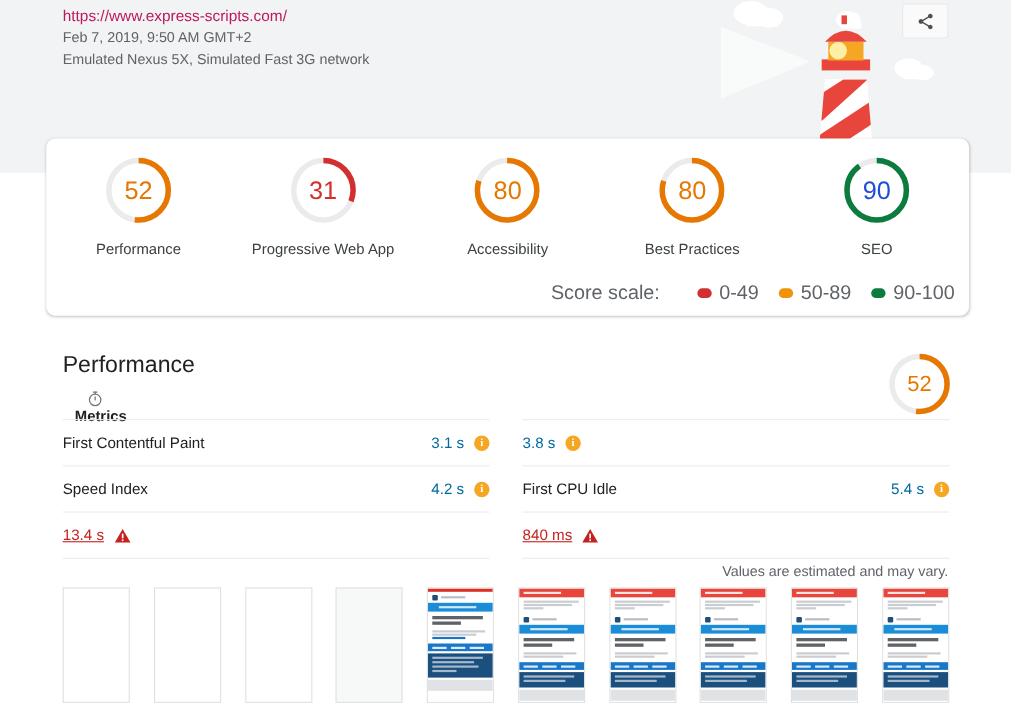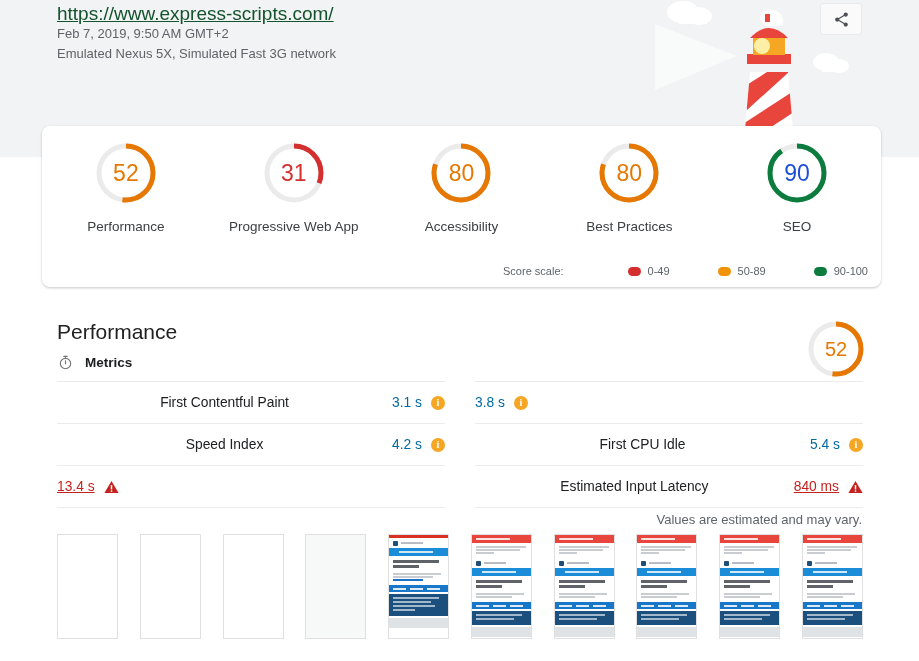--- a/index.html
+++ b/index.html
@@ -33,24 +33,23 @@
     height: 150px;
   }
   .meta {
     position: absolute;
     left: 57px;
     top: 5px;
     width: 560px;
   }
   .url-link {
     display: inline-block;
-    font-size: 19px;
+    font-size: 14px;
     line-height: 18px;
-    color: #14532d;
-    text-decoration: underline;
+    color: #be185d;
     cursor: pointer;
   }
   .meta-line {
     font-size: 13px;
     line-height: 20px;
     color: #5f6368;
     white-space: nowrap;
   }
   .share-btn {
     position: absolute;
@@ -115,23 +114,22 @@
     margin-top: 13px;
     font-size: 13.5px;
     color: #3c4043;
     white-space: nowrap;
   }
   .scale {
     position: absolute;
     right: 13px;
     bottom: 10px;
     display: flex;
-    font-size: 11px;
+    font-size: 18px;
     color: #5f6368;
-    gap: 30px;
   }
   .scale-title { margin-right: 16px; }
   .scale-item {
     display: flex;
     align-items: center;
     margin-left: 18px;
   }
   .scale-dot {
     width: 13px;
     height: 9px;
@@ -153,20 +151,21 @@
     line-height: 24px;
     color: #212121;
     font-weight: 400;
   }
   .metrics-head {
     position: absolute;
     left: 57px;
     top: 54px;
     display: flex;
     align-items: center;
+    flex-direction: column;
   }
   .metrics-head .mh-label {
     margin-left: 11px;
     font-size: 13.5px;
     font-weight: bold;
     color: #202124;
   }
   .perf-gauge {
     position: absolute;
     left: 805px;
@@ -188,21 +187,21 @@
   .metric-row {
     display: flex;
     align-items: center;
     height: 41px;
     border-bottom: 1px solid #ebebeb;
     font-size: 13.8px;
     color: #202124;
     cursor: pointer;
   }
   .metric-row:first-child { border-top: 1px solid #ebebeb; }
-  .metric-name { flex: 1; text-align: center; }
+  .metric-name { flex: 1; }
   .metric-value {
     font-size: 13.8px;
     margin-right: 9px;
     white-space: nowrap;
   }
   .v-avg { color: #0369a1; }
   .v-fail { color: #c5221f; text-decoration: underline; }
 
   .badge-info {
     width: 14px; height: 14px;
@@ -465,21 +464,20 @@
       <div class="metric-row">
         <span class="metric-value v-avg">3.8 s</span>
         <span class="badge-info">i</span>
       </div>
       <div class="metric-row">
         <span class="metric-name">First CPU Idle</span>
         <span class="metric-value v-avg">5.4 s</span>
         <span class="badge-info">i</span>
       </div>
       <div class="metric-row">
-        <span class="metric-name">Estimated Input Latency</span>
         <span class="metric-value v-fail">840 ms</span>
         <span class="badge-warn">
           <svg width="15" height="14" viewBox="0 0 16 14">
               <polygon points="8,0.5 15.6,13.5 0.4,13.5" fill="#c5221f"></polygon>
               <rect x="7.2" y="5" width="1.6" height="4.6" fill="#fff"></rect>
               <rect x="7.2" y="10.6" width="1.6" height="1.6" fill="#fff"></rect>
             </svg>
         </span>
       </div>
     </div>

